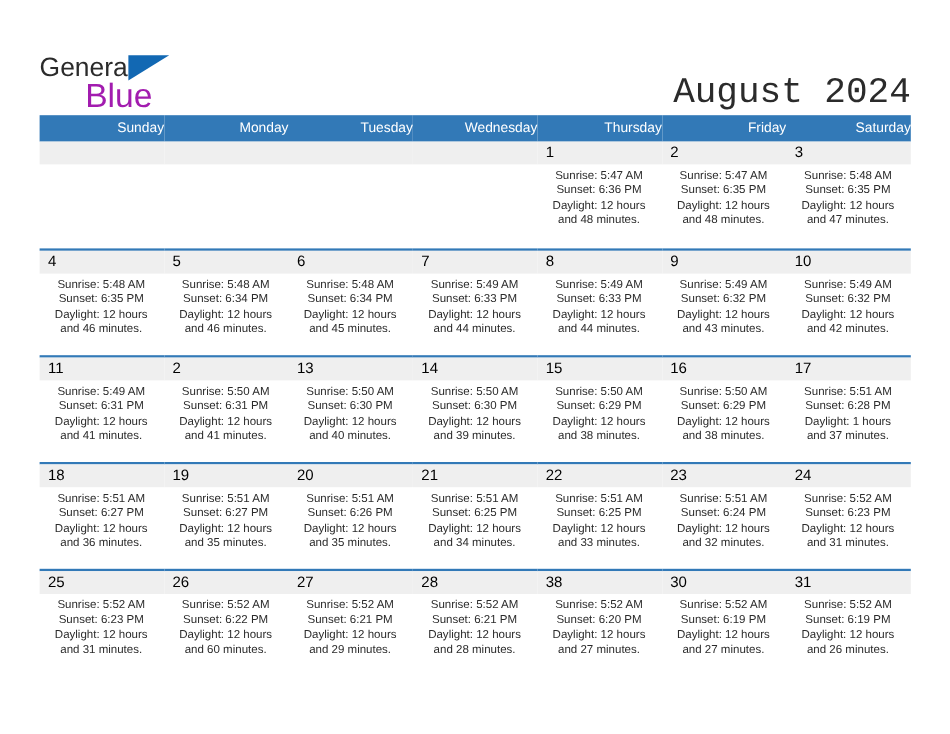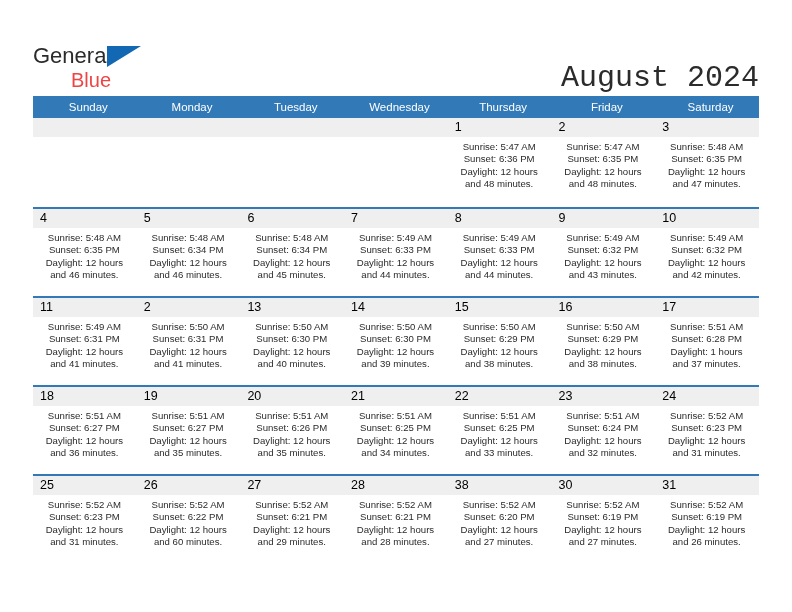--- a/index.html
+++ b/index.html
@@ -39,22 +39,22 @@
   }
   .brand-row1 {
     font-size: 22px;
     letter-spacing: 0px;
     color: #2b2b2b;
     line-height: 24px;
     display: block;
     height: 24px;
   }
   .brand-row2 {
-    font-size: 20px;
-    color: #ef4444;
+    font-size: 28px;
+    color: #a21caf;
     line-height: 24px;
     display: block;
     margin-left: 38px;
     height: 24px;
   }
   .brand-triangle {
     position: absolute;
     left: 74px;
     top: 4px;
     width: 0;
@@ -92,21 +92,21 @@
   table.calendar {
     width: 726px;
     border-collapse: collapse;
     table-layout: fixed;
   }
   table.calendar th {
     background: #3279b7;
     color: #ffffff;
     font-size: 11.5px;
     font-weight: normal;
-    text-align: center;
+    text-align: right;
     padding: 5px 0 5px 7px;
     height: 12px;
     vertical-align: middle;
   }
   table.calendar td {
     vertical-align: top;
     padding: 0;
     width: 103.7px;
   }
   .daycell {

